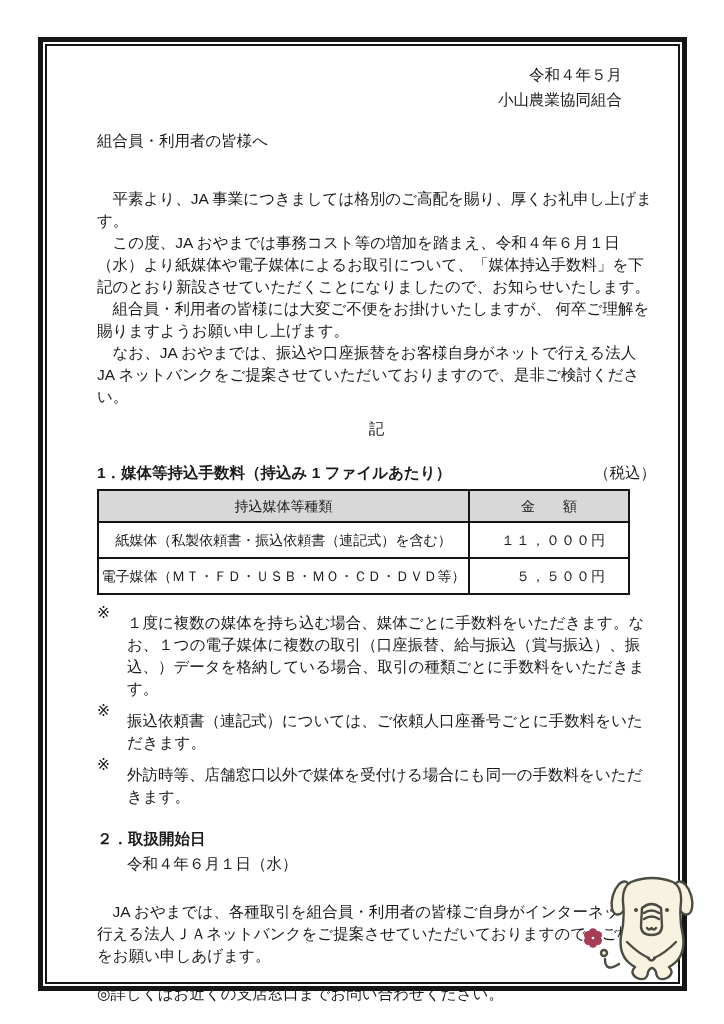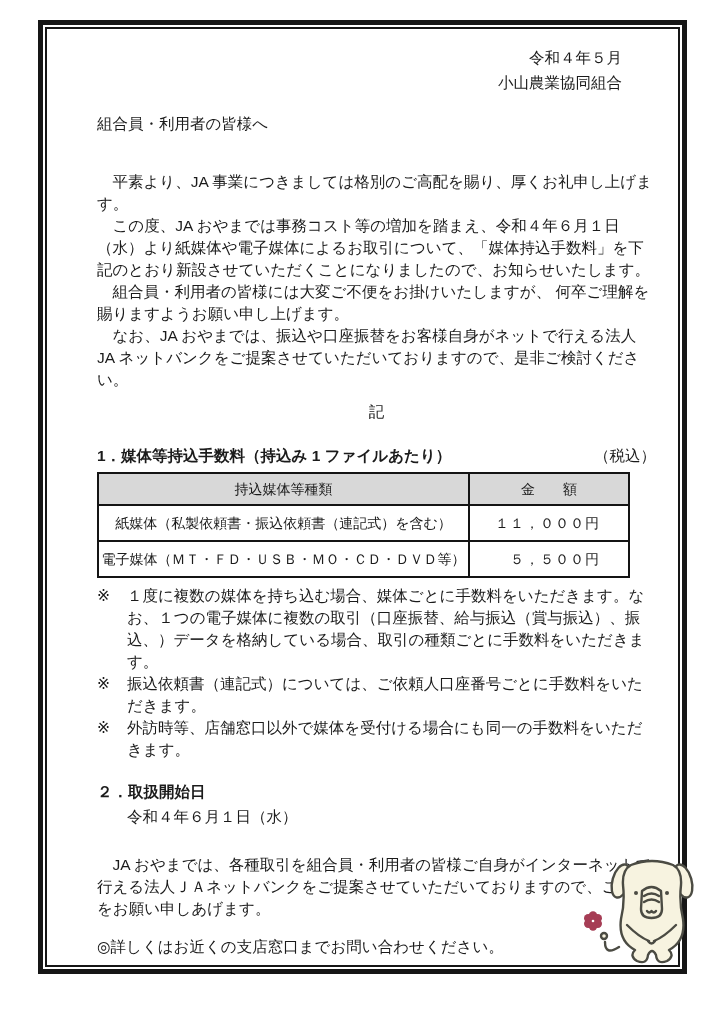--- a/index.html
+++ b/index.html
@@ -2,21 +2,21 @@
 <html><head>
 <meta charset="utf-8">
 <style>
   html,body{margin:0;padding:0;}
   body{
     width:724px;height:1024px;background:#ffffff;position:relative;overflow:hidden;
     font-family:"Liberation Sans","DejaVu Sans",sans-serif;
     color:#1b1b1b;
   }
   .sheet{
-    position:absolute;left:38px;top:20px;width:649px;height:954px;
+    position:absolute;left:38px;top:37px;width:649px;height:954px;
     border:5px solid #161616;box-sizing:border-box;background:#fff;
   }
   .inner{
     position:absolute;left:2px;top:2px;right:2px;bottom:2px;
     border:2px solid #161616;box-sizing:border-box;
   }
   .content{
     position:absolute;left:0;top:0;right:0;bottom:0;
     padding:8px 22px 0 50px;box-sizing:border-box;
     font-size:15.5px;line-height:22px;
@@ -34,25 +34,25 @@
     margin-top:22px;display:flex;justify-content:space-between;align-items:center;
   }
   .h-bold{font-weight:bold;}
   .fee-table{border-collapse:collapse;width:533px;margin-top:5px;table-layout:fixed;}
   .fee-table th,.fee-table td{
     border:2px solid #141414;text-align:center;font-size:14px;padding:0;
   }
   .fee-table th{background:#d8d8d8;font-weight:normal;height:30px;}
   .fee-table td{height:34px;}
   .fee-table .col-amount{width:160px;}
-  .fee-table td.amount{text-align:right;padding-right:28px;letter-spacing:1px;border-radius:13px;}
+  .fee-table td.amount{text-align:right;padding-right:22px;letter-spacing:1px;border-radius:13px;}
   .notes{margin-top:7px;}
   .note{display:flex;}
   .note .marker{width:30px;flex:none;}
-  .note .note-text{flex:1;}
+  .note .note-text{flex:1;margin-top:10px;}
   .sec2{margin-top:20px;}
   .start-date{padding-left:30px;margin-top:3px;}
   .sec2-para{margin:26px 0 0 0;}
   .contact{margin-top:16px;}
   .mascot{position:absolute;left:532px;top:828px;}
   .mascot .line{stroke:#4b4b43;stroke-width:2.4;fill:none;stroke-linecap:round;stroke-linejoin:round;}
   .mascot .shape{stroke:#4b4b43;stroke-width:2.4;stroke-linejoin:round;}
   .mascot .dot{fill:#4b4b43;stroke:none;}
 </style>
 </head>

